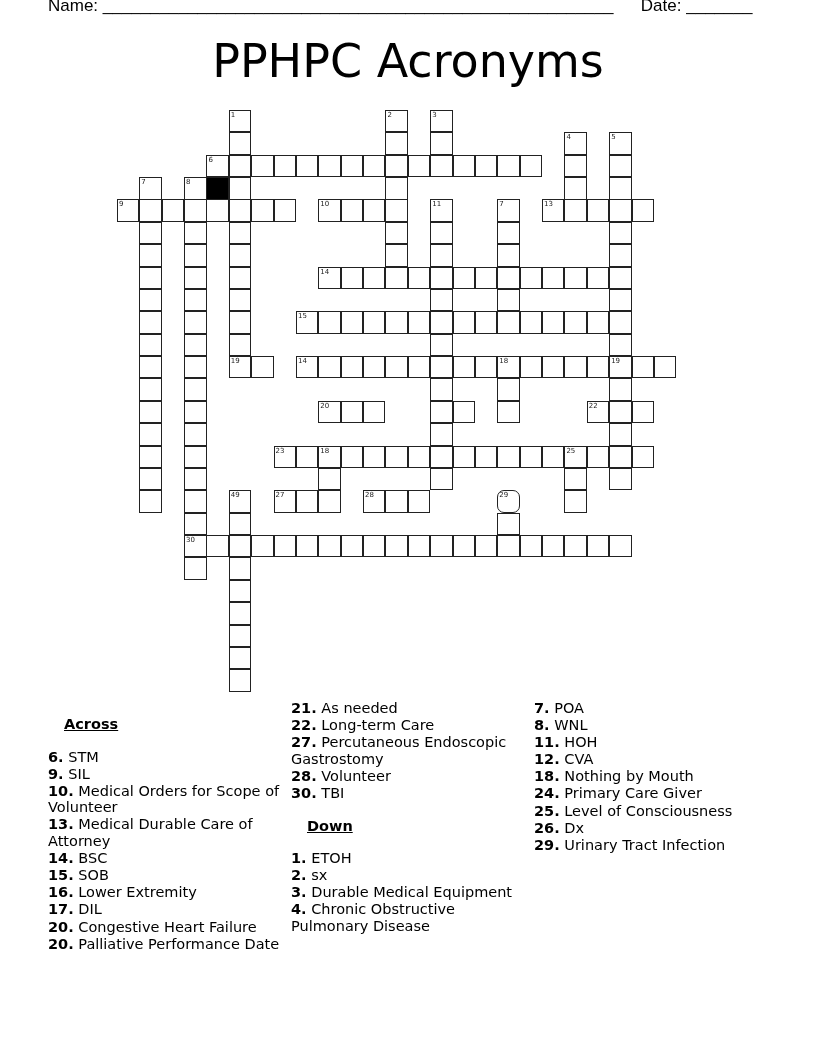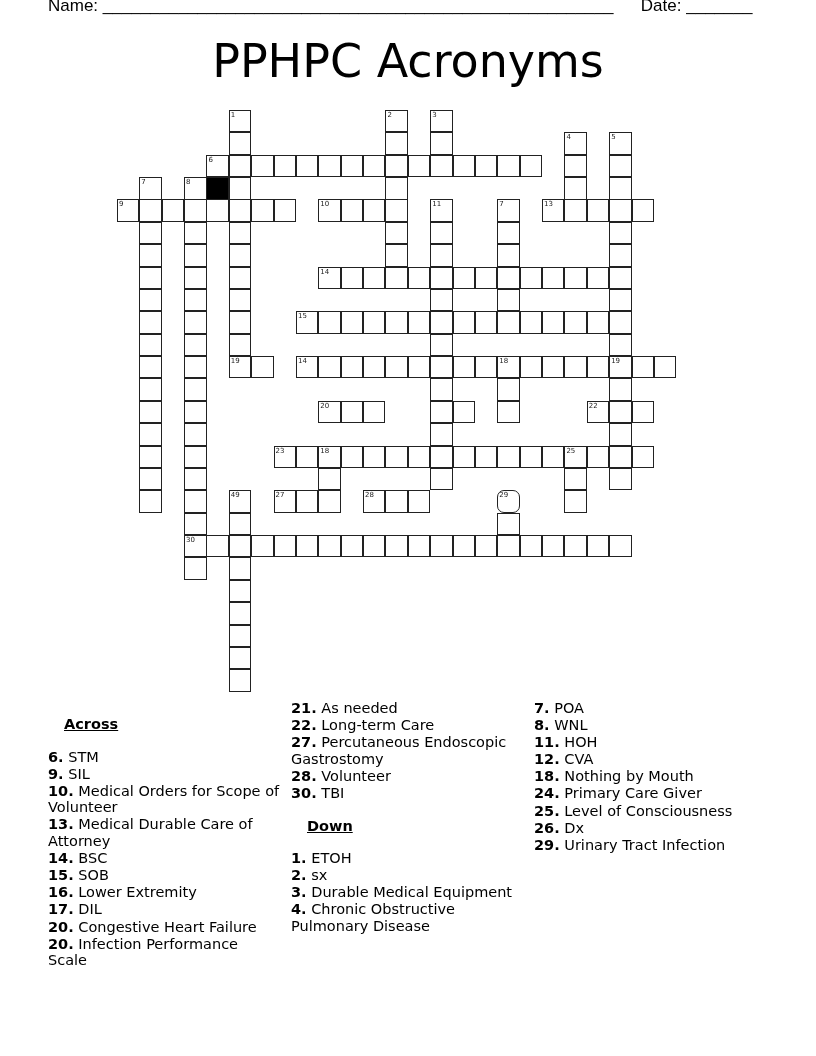--- a/index.html
+++ b/index.html
@@ -317,21 +317,21 @@
       <div class="heading">Across</div>
       <div class="clue"><b>6.</b><span> STM</span></div>
       <div class="clue"><b>9.</b><span> SIL</span></div>
       <div class="clue"><b>10.</b><span> Medical Orders for Scope of Volunteer</span></div>
       <div class="clue"><b>13.</b><span> Medical Durable Care of Attorney</span></div>
       <div class="clue"><b>14.</b><span> BSC</span></div>
       <div class="clue"><b>15.</b><span> SOB</span></div>
       <div class="clue"><b>16.</b><span> Lower Extremity</span></div>
       <div class="clue"><b>17.</b><span> DIL</span></div>
       <div class="clue"><b>20.</b><span> Congestive Heart Failure</span></div>
-      <div class="clue"><b>20.</b><span> Infection Performance Scale</span></div>
+      <div class="clue"><b>20.</b><span> Palliative Performance Date</span></div>
     </div>
   <div class="col" id="col2" style="left:291px; top:0;">
       <div class="clue"><b>21.</b><span> As needed</span></div>
       <div class="clue"><b>22.</b><span> Long-term Care</span></div>
       <div class="clue"><b>27.</b><span> Percutaneous Endoscopic Gastrostomy</span></div>
       <div class="clue"><b>28.</b><span> Volunteer</span></div>
       <div class="clue"><b>30.</b><span> TBI</span></div>
       <div class="heading">Down</div>
       <div class="clue"><b>1.</b><span> ETOH</span></div>
       <div class="clue"><b>2.</b><span> sx</span></div>

